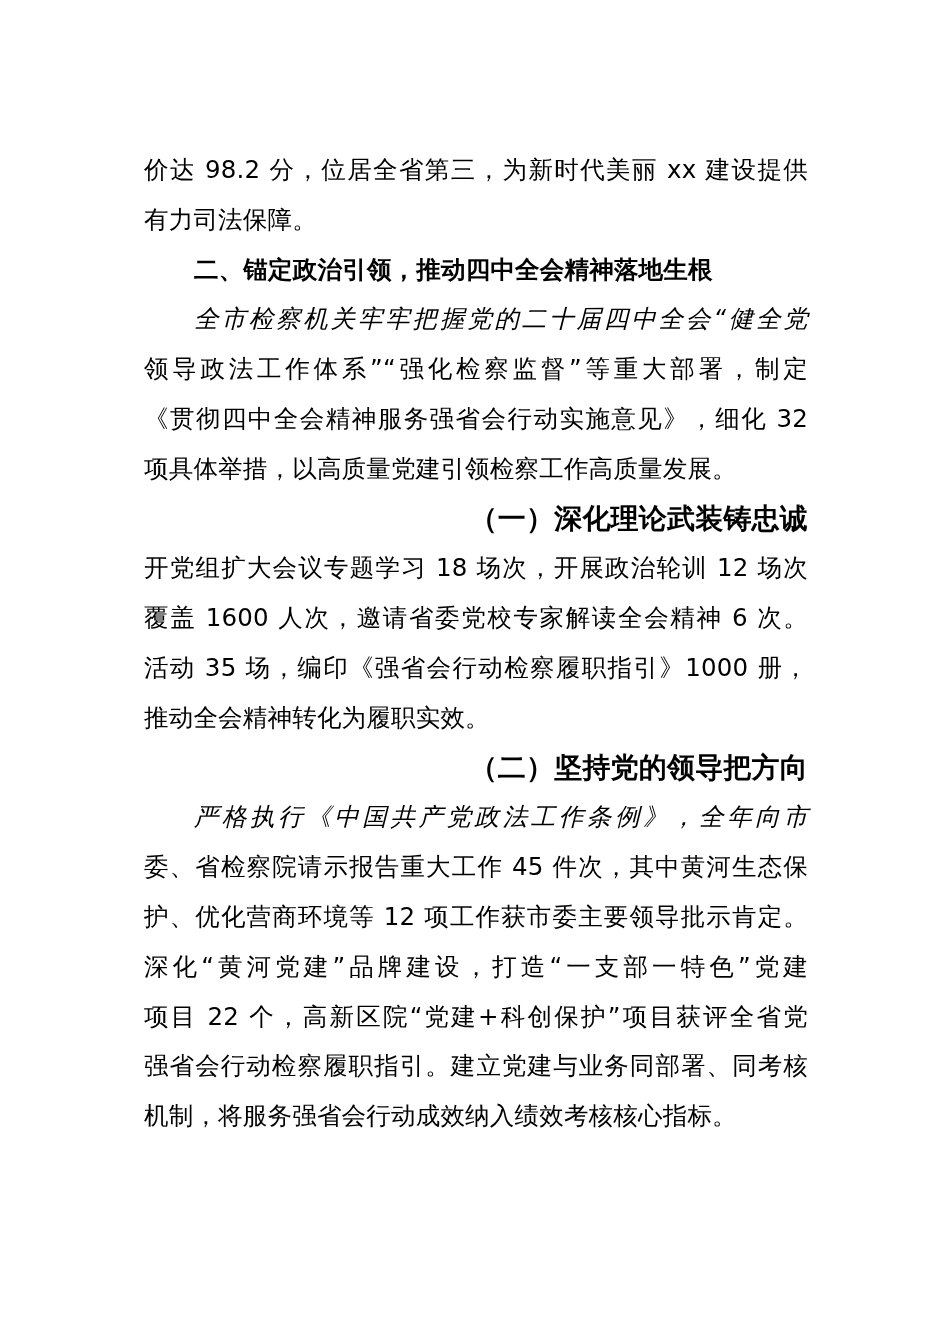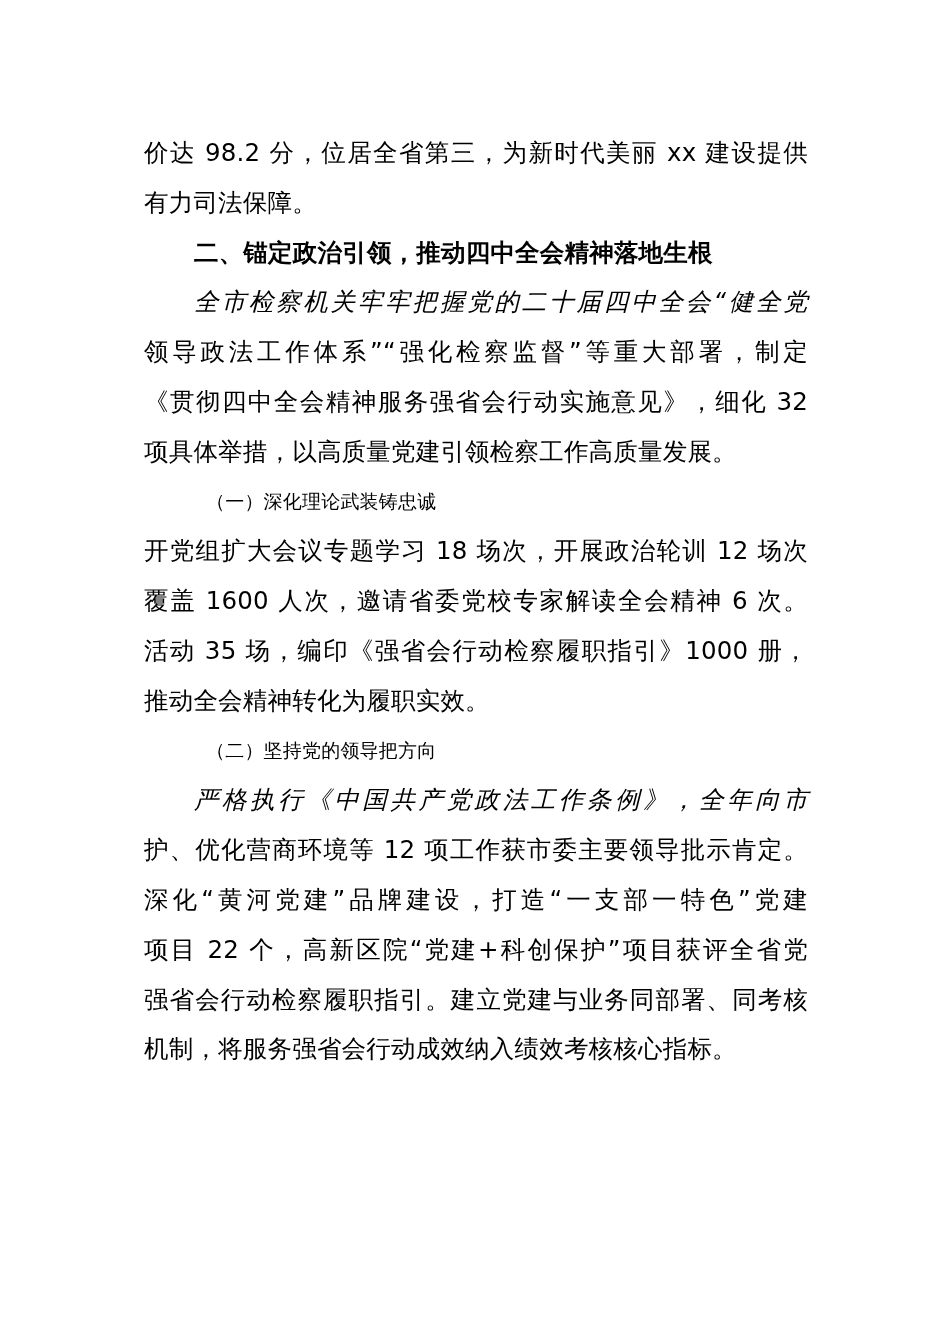--- a/index.html
+++ b/index.html
@@ -11,58 +11,60 @@
       width: 950px;
       height: 1344px;
       position: relative;
       overflow: hidden;
       font-family: "DejaVu Sans", "Liberation Sans", sans-serif;
       color: #000000;
     }
     .page {
       position: absolute;
       left: 144px;
-      top: 128px;
+      top: 145px;
       width: 664px;
     }
     .line {
       height: 49.8px;
       line-height: 49.8px;
       font-size: 24.5px;
       white-space: nowrap;
       letter-spacing: 0.2px;
     }
     .just {
       text-align: justify;
       text-align-last: justify;
     }
     .indent { padding-left: 50px; font-style: italic; }
     .heading-2 { padding-left: 50px; font-weight: bold; }
     .heading-3 {
       padding-left: 62px;
-      font-weight: normal;
-      font-size: 19px;
+      font-weight: bold;
+      font-size: 28px;
+      text-align: right;
     }
   </style>
 </head>
 <body>
 
 <div class="page">
   <div class="line just">价达 98.2 分，位居全省第三，为新时代美丽 xx 建设提供</div>
   <div class="line">有力司法保障。</div>
   <div class="line heading-2">二、锚定政治引领，推动四中全会精神落地生根</div>
   <div class="line just indent">全市检察机关牢牢把握党的二十届四中全会“健全党</div>
   <div class="line just">领导政法工作体系”“强化检察监督”等重大部署，制定</div>
   <div class="line just">《贯彻四中全会精神服务强省会行动实施意见》，细化 32</div>
   <div class="line">项具体举措，以高质量党建引领检察工作高质量发展。</div>
   <div class="line heading-3">（一）深化理论武装铸忠诚</div>
   <div class="line just">开党组扩大会议专题学习 18 场次，开展政治轮训 12 场次</div>
   <div class="line just">覆盖 1600 人次，邀请省委党校专家解读全会精神 6 次。</div>
   <div class="line just">活动 35 场，编印《强省会行动检察履职指引》1000 册，</div>
   <div class="line">推动全会精神转化为履职实效。</div>
   <div class="line heading-3">（二）坚持党的领导把方向</div>
   <div class="line just indent">严格执行《中国共产党政法工作条例》，全年向市</div>
+  <div class="line just">委、省检察院请示报告重大工作 45 件次，其中黄河生态保</div>
   <div class="line just">护、优化营商环境等 12 项工作获市委主要领导批示肯定。</div>
   <div class="line just">深化“黄河党建”品牌建设，打造“一支部一特色”党建</div>
   <div class="line just">项目 22 个，高新区院“党建+科创保护”项目获评全省党</div>
   <div class="line just">强省会行动检察履职指引。建立党建与业务同部署、同考核</div>
   <div class="line">机制，将服务强省会行动成效纳入绩效考核核心指标。</div>
 </div>
 
 </body></html>

